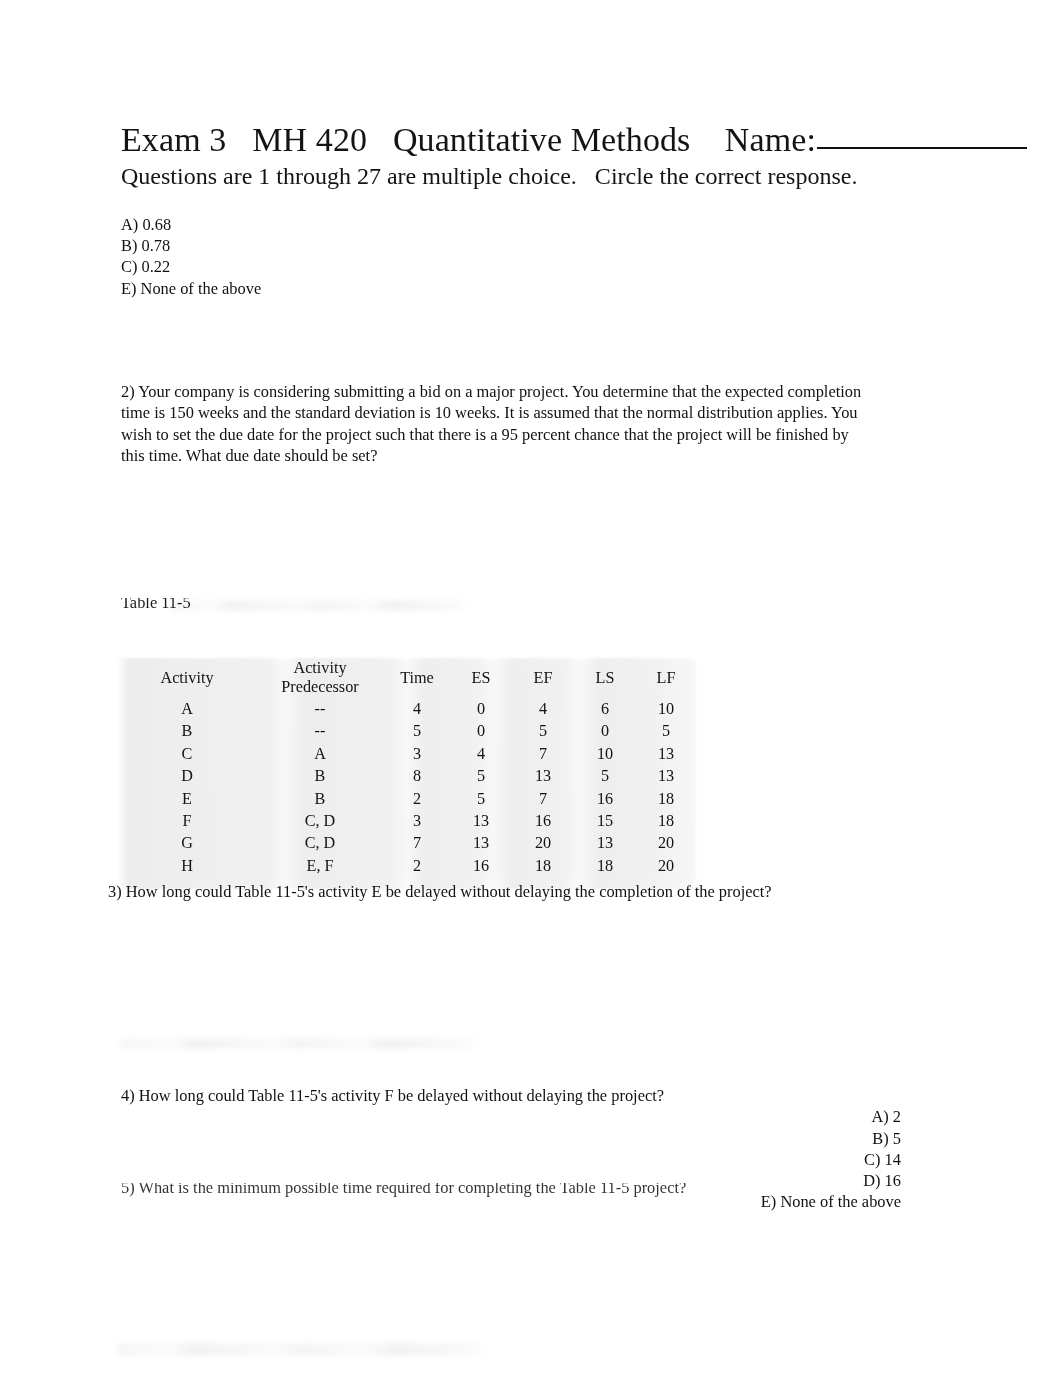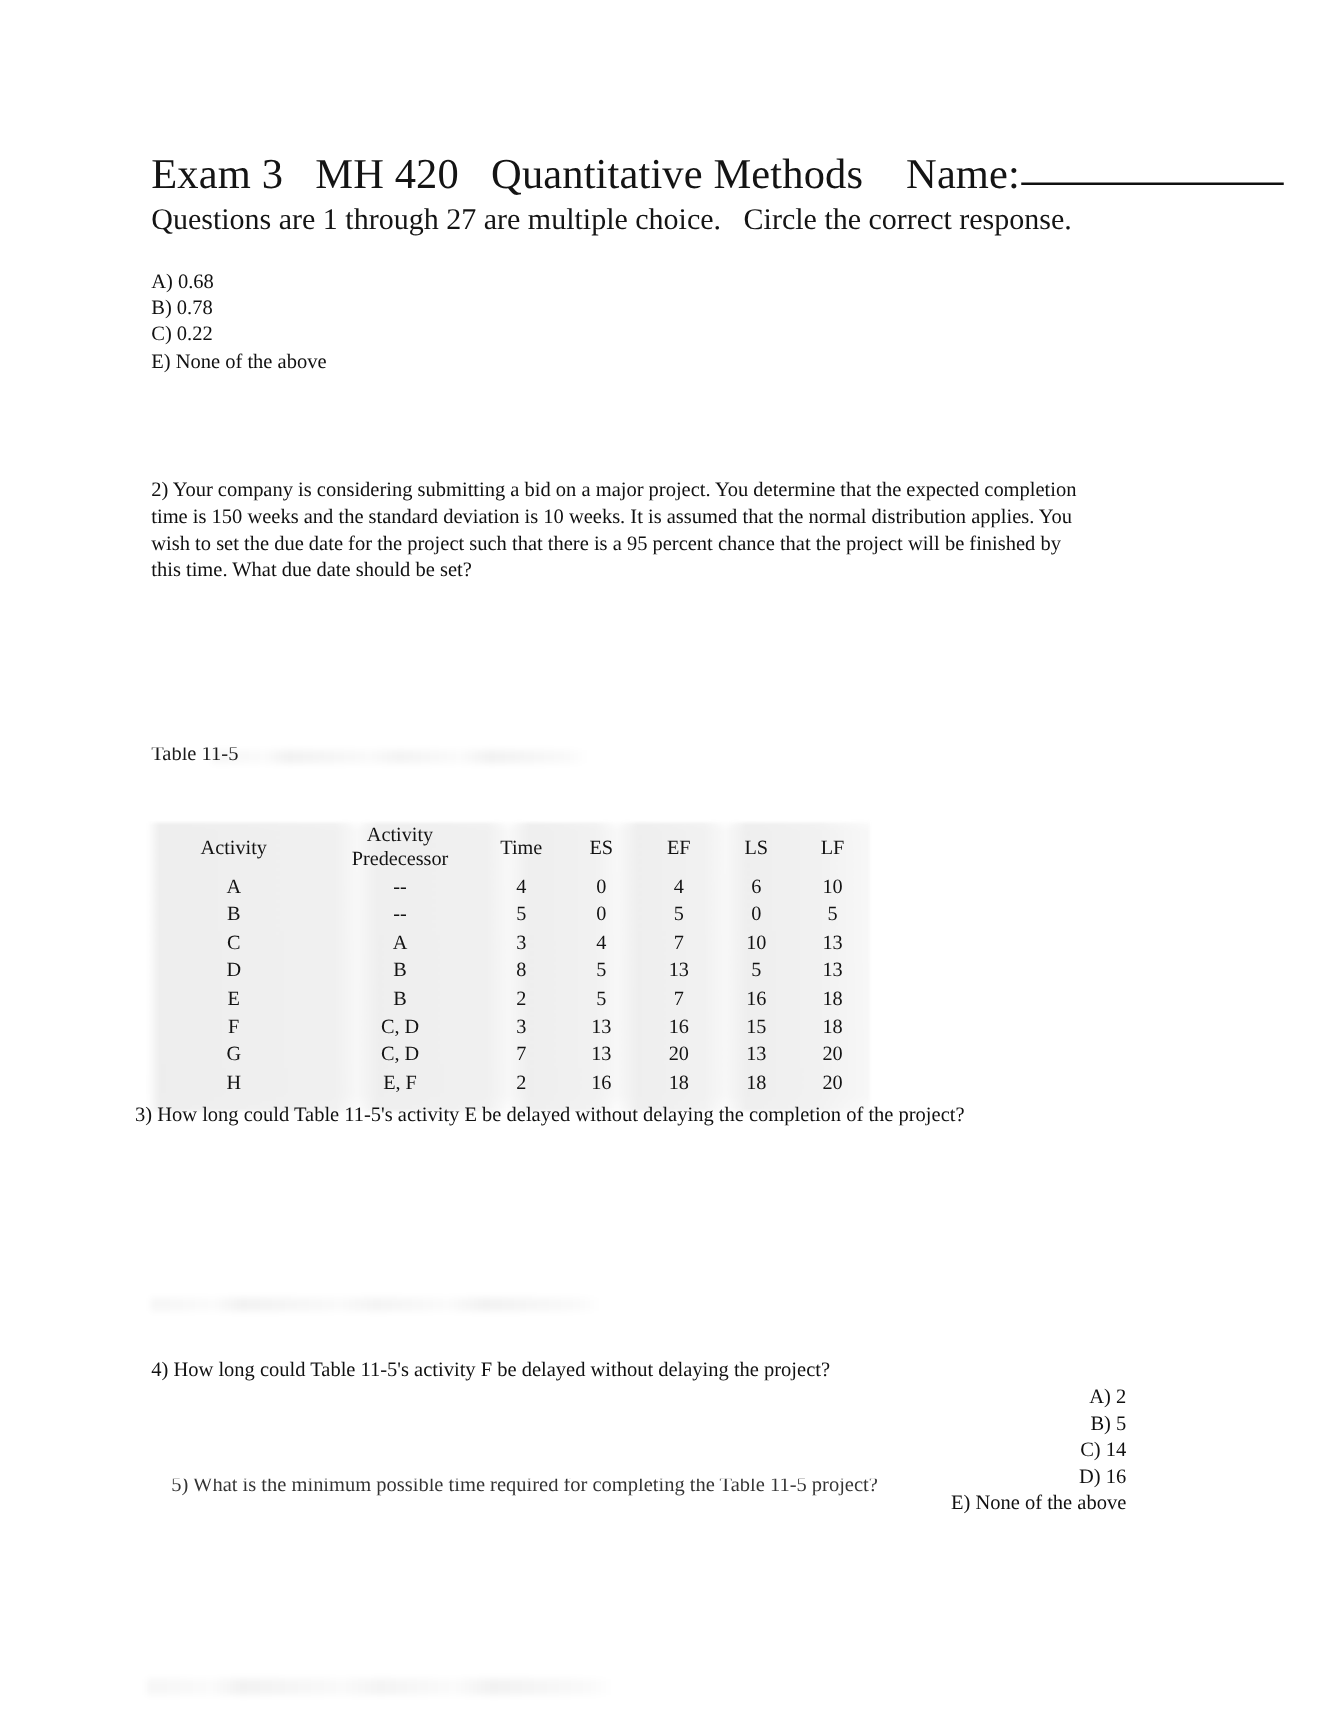--- a/index.html
+++ b/index.html
@@ -86,21 +86,20 @@
     color: #1a1a1a;
     white-space: nowrap;
     overflow: hidden;
     height: 15px;
   }
   #q5 .inner {
     display: block;
     margin-top: -6px;
     filter: contrast(0.9);
     opacity: 0.93;
-    margin-left: 16px;
   }
 
   
   .table-caption {
     position: absolute;
     left: 121px;
     top: 598px;
     font-size: 16.4px;
     line-height: 20px;
     height: 14px;

